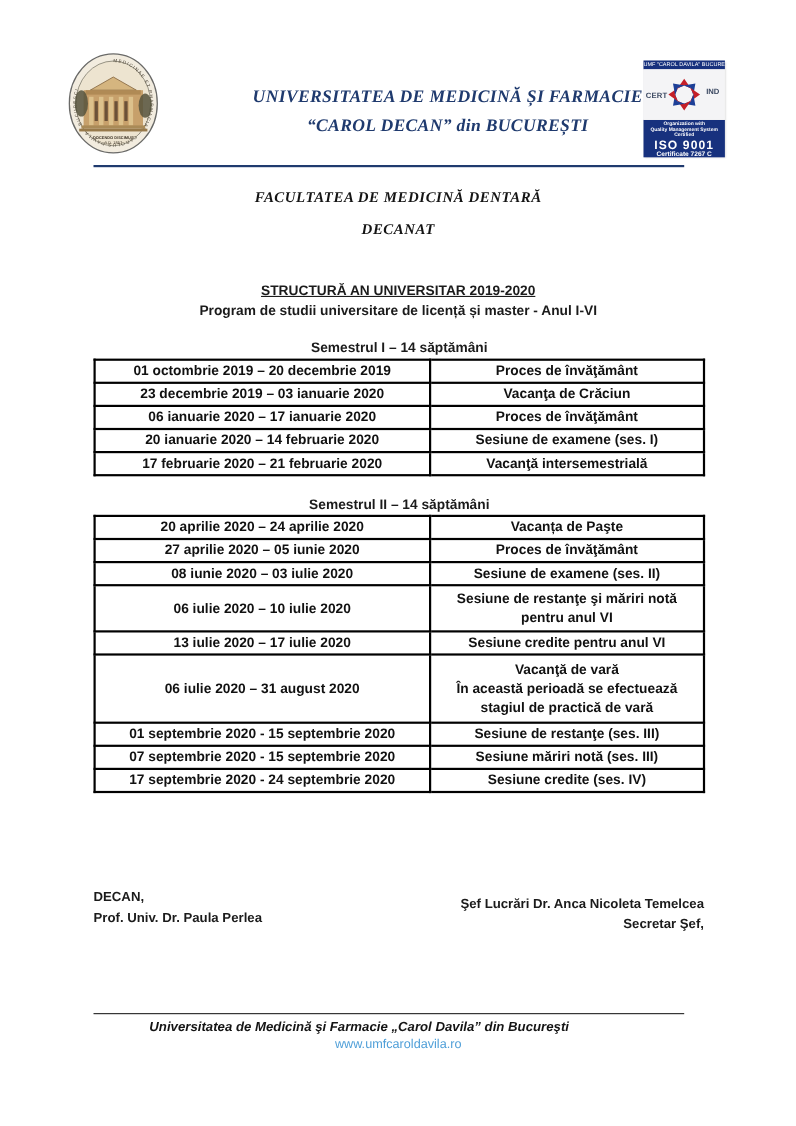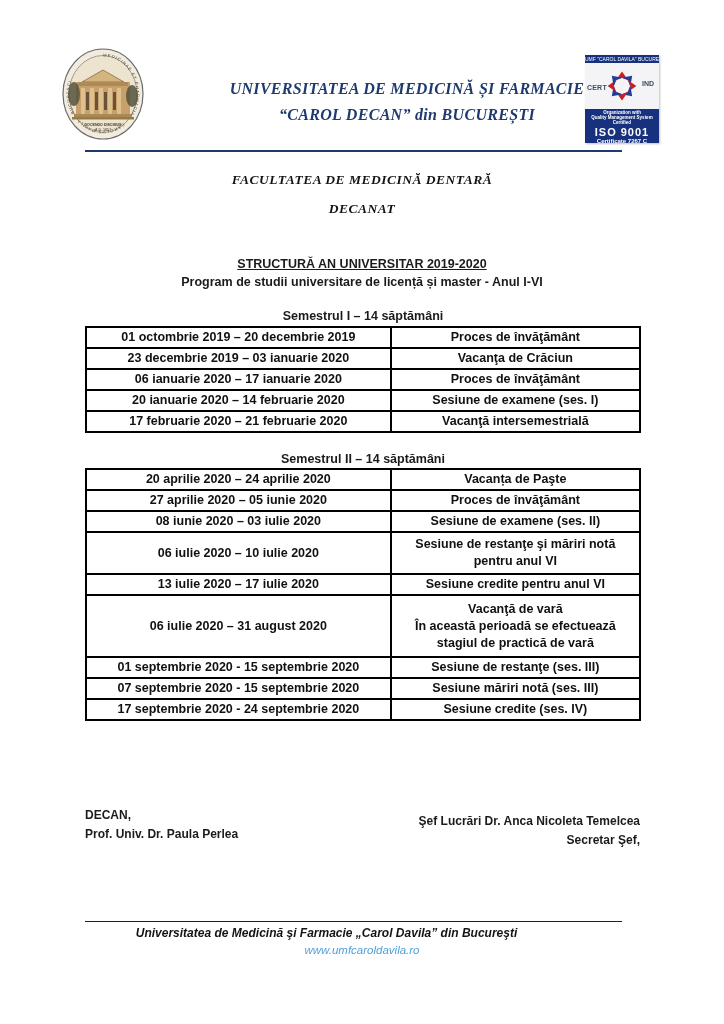--- a/index.html
+++ b/index.html
@@ -185,21 +185,20 @@
     text-align: center;
     font-weight: bold;
     font-style: italic;
     font-size: 12px;
     color: #141414;
   }
   .footer-url {
     position: absolute;
     left: 0; width: 724px; top: 944px;
     text-align: center;
-    font-style: italic;
     font-size: 11.5px;
     color: #4f9fd8;
   }
   .footer-url a { color: #4f9fd8; text-decoration: none; }
 </style>
 </head>
 <body>
 
 <div class="page">
 

